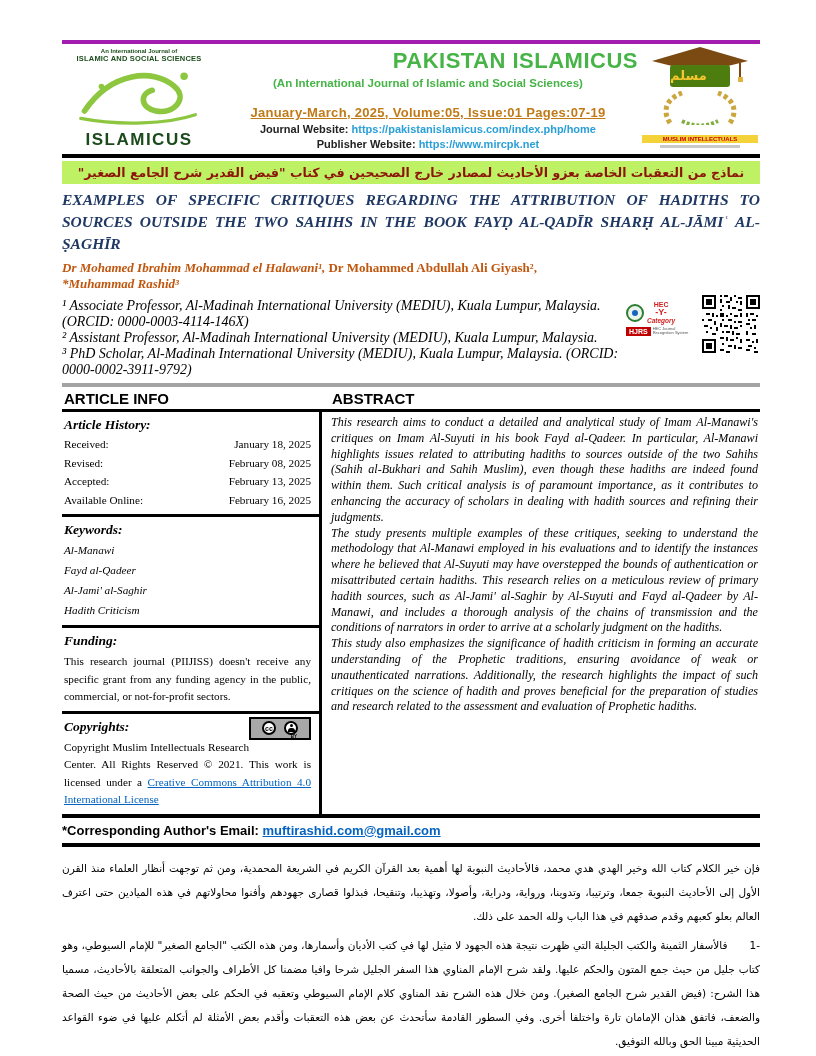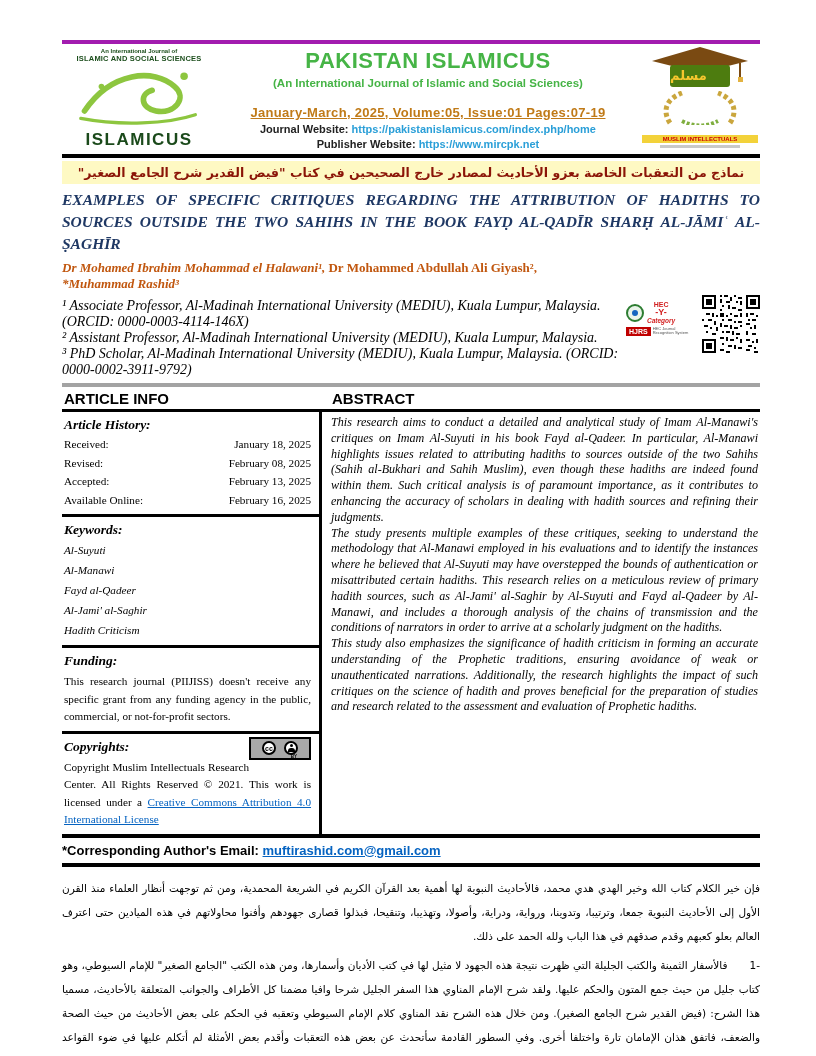--- a/index.html
+++ b/index.html
@@ -9,36 +9,36 @@
   .content { position:absolute; left:62px; top:40px; width:698px; }
 
   
   .hdr { border-top:4px solid #a21caf; border-bottom:4px solid #000;
          display:flex; align-items:center; gap:4px; padding:5px 2px; height:118px; }
   .hdr-left { width:150px; text-align:center; line-height:1.15; }
   .hl-top1 { font-family:"Liberation Sans",sans-serif; font-size:6px; font-weight:bold; color:#1c4e1c; }
   .hl-top2 { font-family:"Liberation Sans",sans-serif; font-size:7.5px; font-weight:bold; color:#1c4e1c; letter-spacing:.2px; }
   .hl-name { font-family:"Liberation Sans",sans-serif; font-size:17px; font-weight:bold; color:#1b4a1b; letter-spacing:1.5px; }
   .hdr-center { flex:1; text-align:center; }
-  .jt  { font-family:"Liberation Sans",sans-serif; font-size:22px; font-weight:bold; color:#46b446; letter-spacing:.5px; }
+  .jt  { font-family:"Liberation Sans",sans-serif; font-size:22px; font-weight:bold; color:#46b446; letter-spacing:.5px;text-align:right; }
   .jst { font-family:"Liberation Sans",sans-serif; font-size:11.5px; font-weight:bold; color:#46b446; margin-top:3px; }
   .jiss{ font-family:"Liberation Sans",sans-serif; font-size:13px; font-weight:bold; color:#c07a17; margin-top:16px; letter-spacing:.3px;text-decoration:underline; }
   .jweb{ font-family:"Liberation Sans",sans-serif; font-size:11px; font-weight:bold; color:#222; margin-top:3px; }
   .url { color:#2a9fd8; font-weight:bold; cursor:pointer; }
   .hdr-right { width:116px; position:relative; height:112px; }
   .cap-base { position:absolute; top:22px; left:28px; width:60px; height:22px; background:#4d7c0f;
               border-radius:3px; color:#f6c62e; font-size:13px; font-weight:bold; text-align:left;
               line-height:22px; font-family:"DejaVu Sans",sans-serif; }
   .mi-label { position:absolute; bottom:12px; width:100%; text-align:center; color:#cc0000;
               font-size:6px; font-weight:bold; font-family:"Liberation Sans",sans-serif;
               background:#f3d23a; padding:1px 0; }
   .mi-sub { position:absolute; bottom:7px; left:18px; width:80px; height:3px; background:#c9c9c9; }
 
   
-  .ar-bar { background:#fef9c3; color:#8b1508; font-family:"DejaVu Sans",sans-serif;
+  .ar-bar { background:#bef264; color:#8b1508; font-family:"DejaVu Sans",sans-serif;
             font-size:12.5px; font-weight:bold; text-align:center; direction:rtl;
             padding:4px 4px; margin-top:3px; }
 
   
   .title { color:#1f3864; font-weight:bold; font-style:italic; font-size:15.5px;
            line-height:22px; text-align:justify; margin-top:5px; }
   .authors { color:#c1570f; font-weight:bold; font-size:13px; line-height:16px; margin-top:5px; }
   .authors .it { font-style:italic; }
 
   
@@ -210,21 +210,20 @@
             <span>Accepted:</span>
             <span>February 13, 2025</span>
           </div>
           <div class="hist-row">
             <span>Available Online:</span>
             <span>February 16, 2025</span>
           </div>
         </div>
         <div class="sec">
           <div class="sec-label">Keywords:</div>
-          <div class="kw">Al-Suyuti</div>
           <div class="kw">Al-Manawi</div>
           <div class="kw">Fayd al-Qadeer</div>
           <div class="kw">Al-Jami' al-Saghir</div>
           <div class="kw">Hadith Criticism</div>
         </div>
         <div class="sec">
           <div class="sec-label">Funding:</div>
           <div class="body-txt">This research journal (PIIJISS) doesn't receive any specific grant from any funding agency in the public, commercial, or not-for-profit sectors.</div>
         </div>
         <div class="sec">

